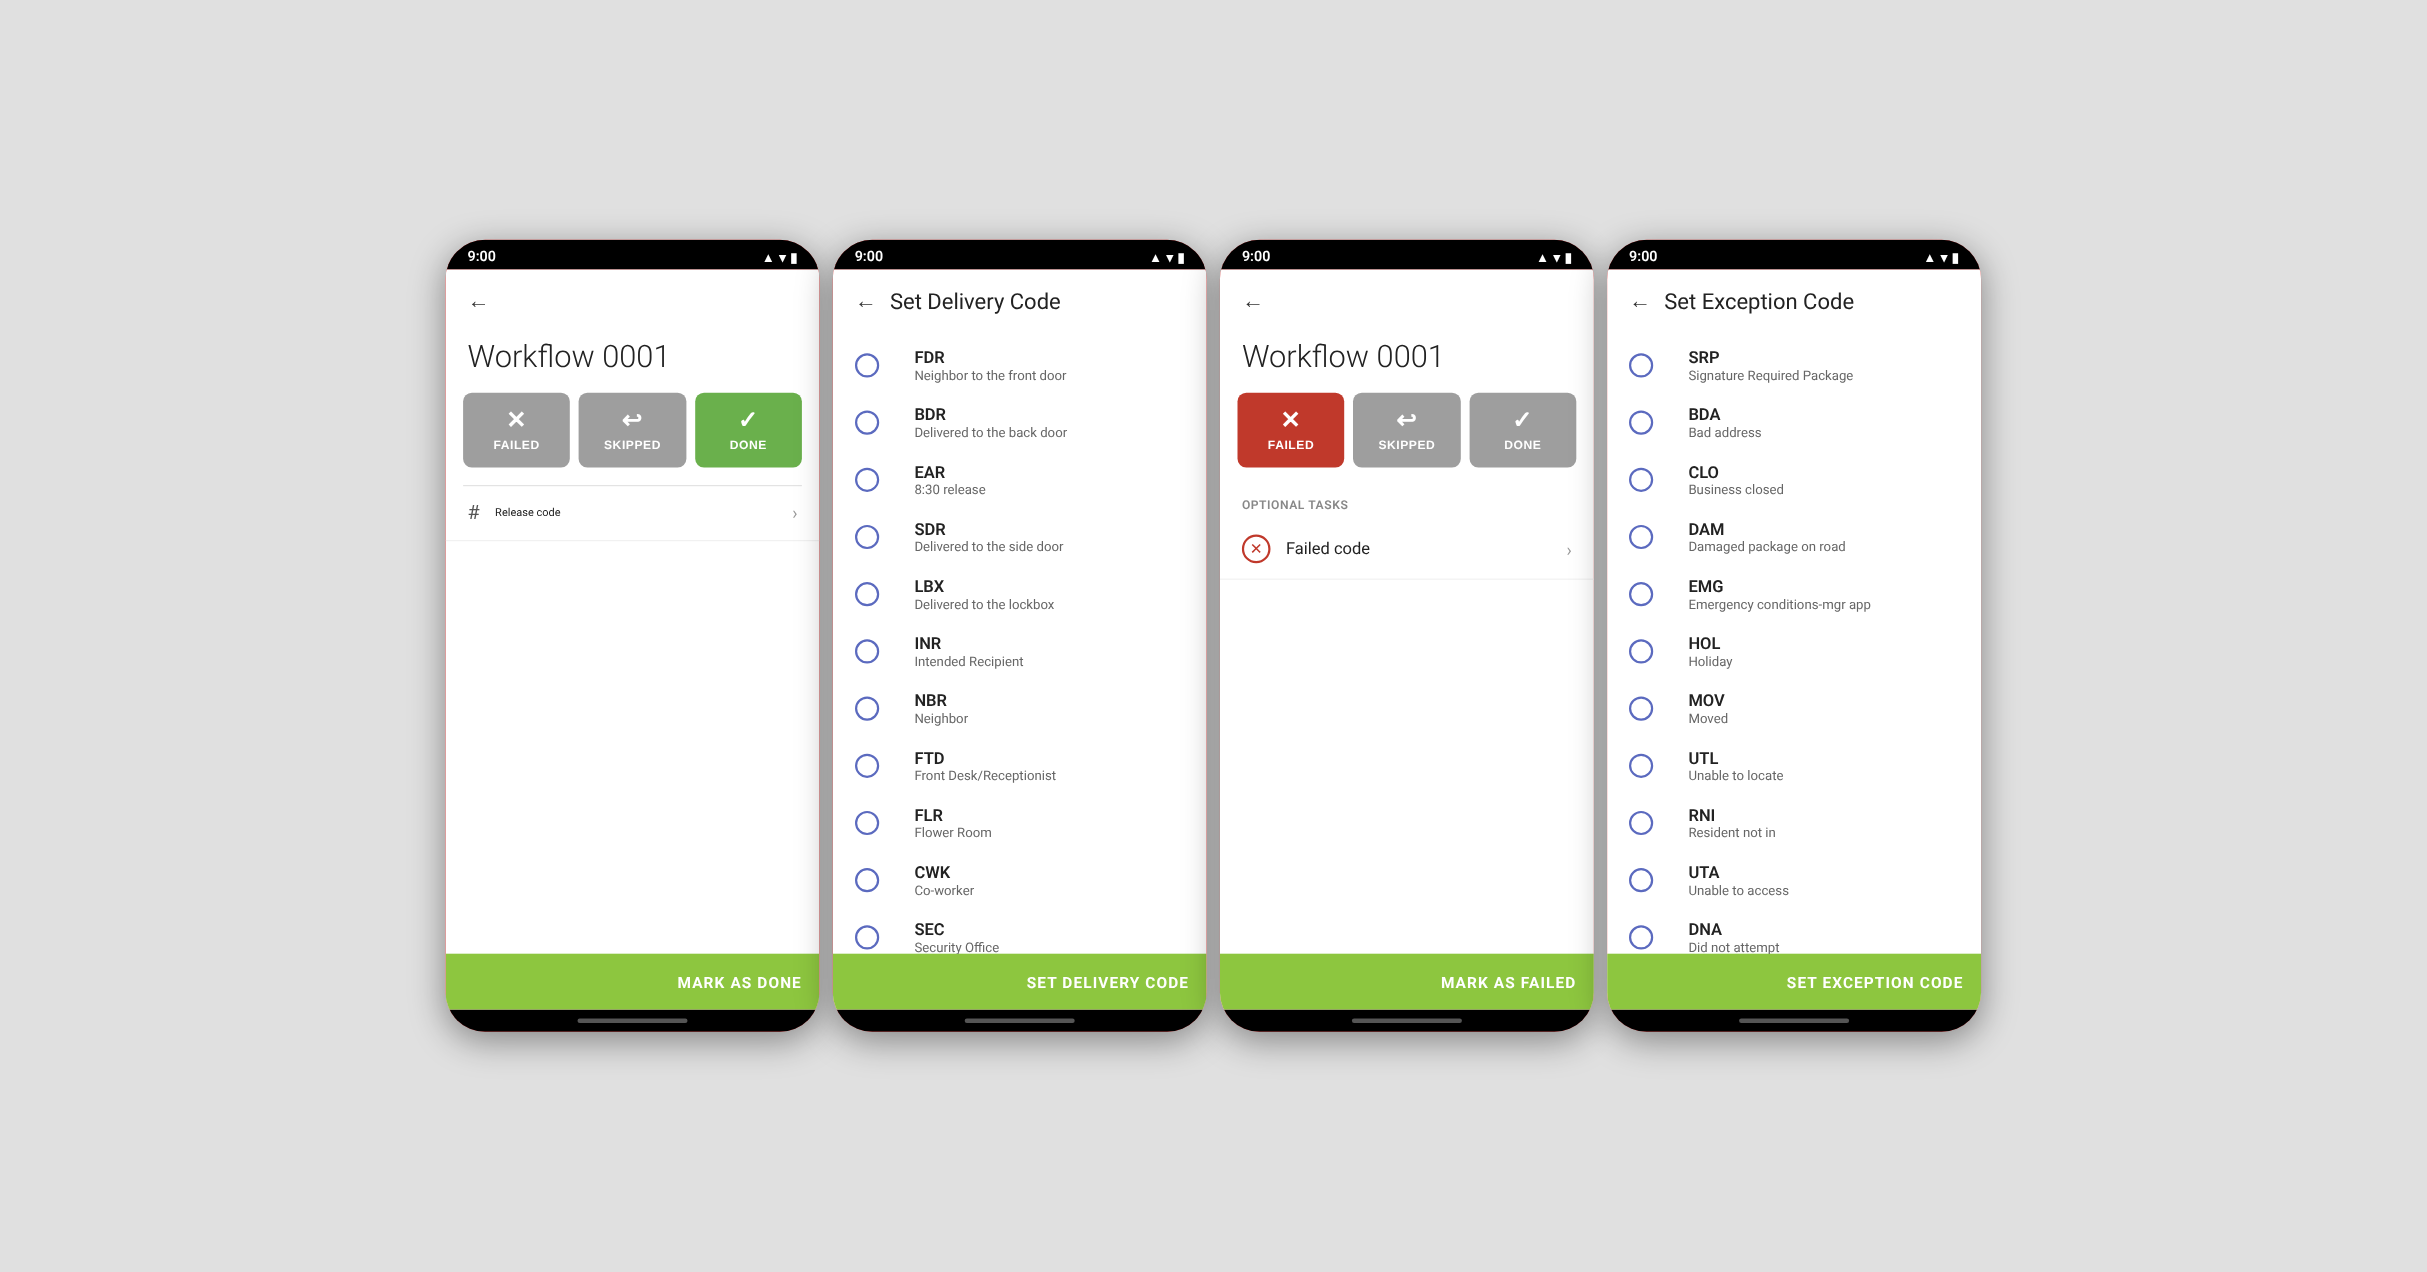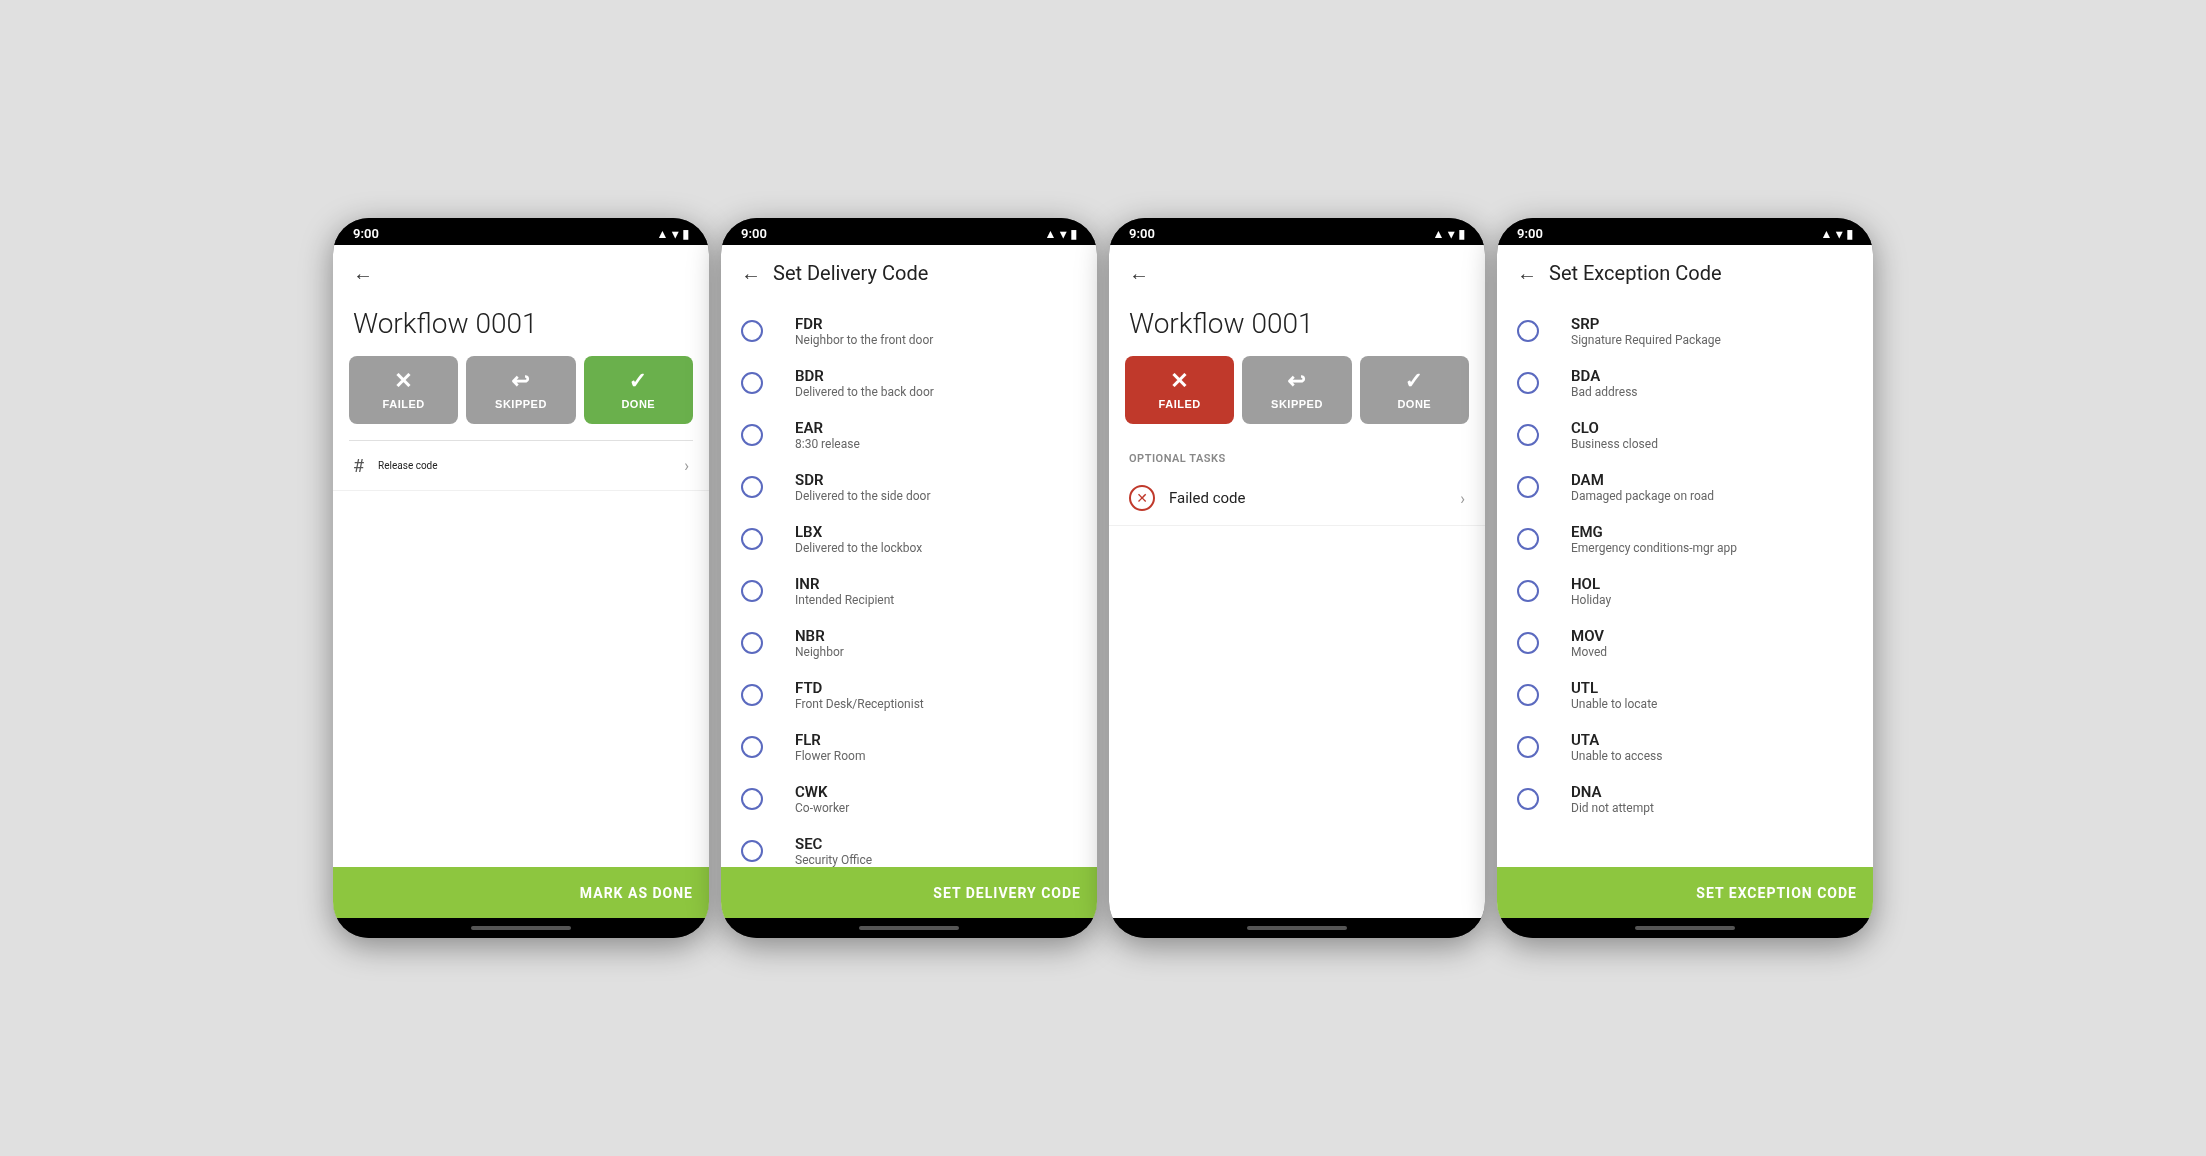--- a/index.html
+++ b/index.html
@@ -7,23 +7,23 @@
       background: #e0e0e0;
       display: flex;
       justify-content: center;
       align-items: center;
       min-height: 100vh;
       font-family: 'Roboto', Arial, sans-serif;
       gap: 12px;
       padding: 20px;
     }
     .phone {
-      width: 376px;
+      width: 340px;
       height: 720px;
-      background: #404040;
+      background: #ef4444;
       border-radius: 36px;
       padding: 0;
       overflow: hidden;
       display: flex;
       flex-direction: column;
       box-shadow: 0 8px 32px rgba(0,0,0,0.4);
       position: relative;
     }
     .status-bar {
       background: #000;
@@ -401,20 +401,23 @@
         <span>DONE</span>
       </button>
     </div>
     <div class="optional-tasks-label">OPTIONAL TASKS</div>
     <div class="failed-task-row">
       <div class="failed-icon-circle">✕</div>
       <span class="failed-task-text">Failed code</span>
       <span class="failed-task-arrow">›</span>
     </div>
     <div style="flex:1"></div>
+    <div class="bottom-bar">
+      <span class="bottom-bar-text">MARK AS FAILED</span>
+    </div>
   </div>
   <div class="home-indicator">
     <div class="home-bar"></div>
   </div>
 </div>
 
 <div class="phone">
   <div class="status-bar">
     <span>9:00</span>
     <div class="status-icons">
@@ -481,20 +484,27 @@
       <div class="radio-item">
         <div class="radio-circle"></div>
         <div class="radio-content">
           <div class="radio-code">UTL</div>
           <div class="radio-desc">Unable to locate</div>
         </div>
       </div>
       <div class="radio-item">
         <div class="radio-circle"></div>
         <div class="radio-content">
+          <div class="radio-code">RNI</div>
+          <div class="radio-desc">Resident not in</div>
+        </div>
+      </div>
+      <div class="radio-item">
+        <div class="radio-circle"></div>
+        <div class="radio-content">
           <div class="radio-code">UTA</div>
           <div class="radio-desc">Unable to access</div>
         </div>
       </div>
       <div class="radio-item">
         <div class="radio-circle"></div>
         <div class="radio-content">
           <div class="radio-code">DNA</div>
           <div class="radio-desc">Did not attempt</div>
         </div>

